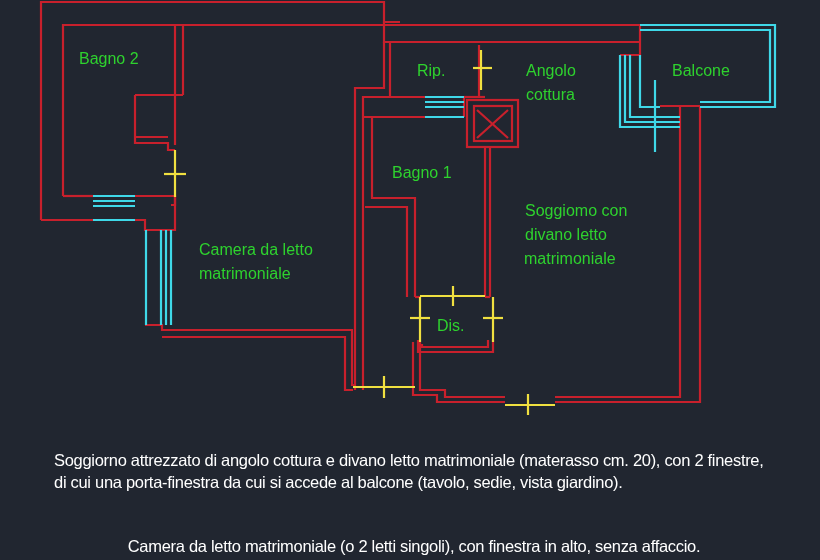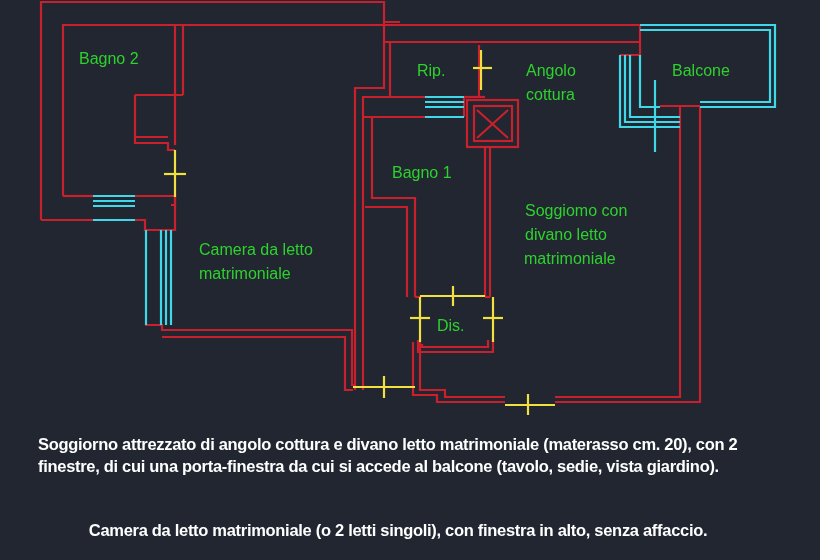--- a/index.html
+++ b/index.html
@@ -12,22 +12,21 @@
     #plan { position: absolute; left: 0; top: 0; width: 820px; height: 420px; }
     #plan .wall { fill: none; stroke: #c8202c; stroke-width: 2.2; }
     #plan .win { fill: none; stroke: #3fd8e8; stroke-width: 2.2; }
     #plan .door { fill: none; stroke: #f0e040; stroke-width: 2.2; }
     #plan .lbl { fill: #2ed22e; font-family: "Liberation Sans", sans-serif; font-size: 16px; }
     .desc {
       position: absolute; left: 38px; width: 720px;
       color: #ffffff; font-size: 16.5px; line-height: 22px;
       font-family: "Liberation Sans", sans-serif;
       letter-spacing: -0.3px;
-      margin: 0;
-      font-weight: bold;
+      margin: 16px;
     }
     #desc-1 { top: 433px; }
     #desc-2 { top: 519px; text-align: center; }
   </style>
 </head>
 <body>
 
 <svg id="plan" viewBox="0 0 820 420" xmlns="http://www.w3.org/2000/svg">
 
   <g>

